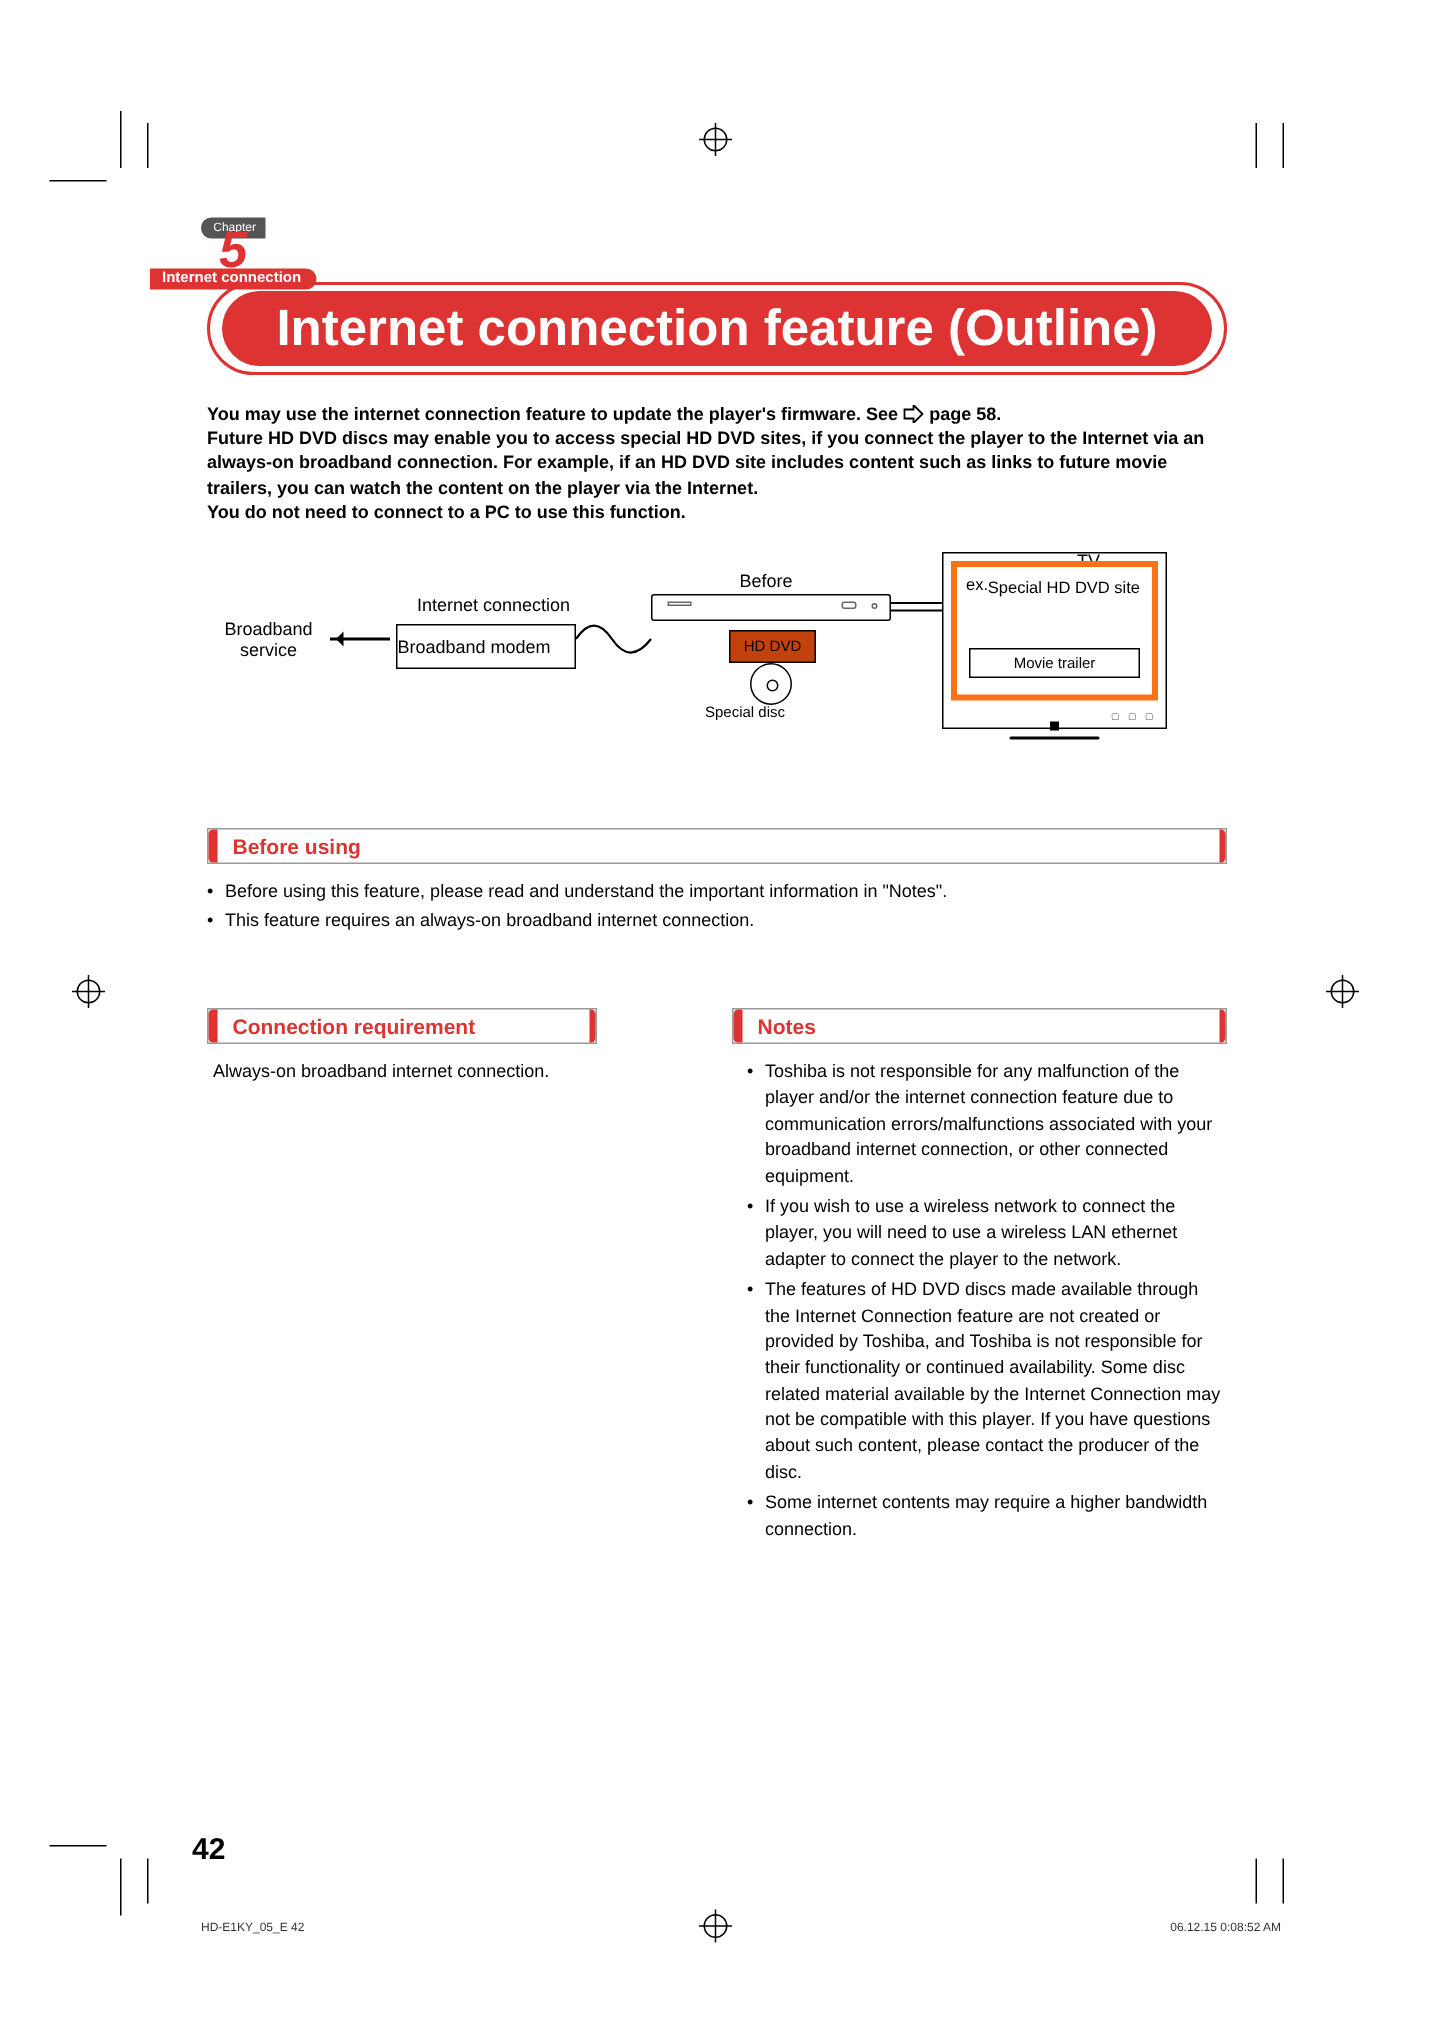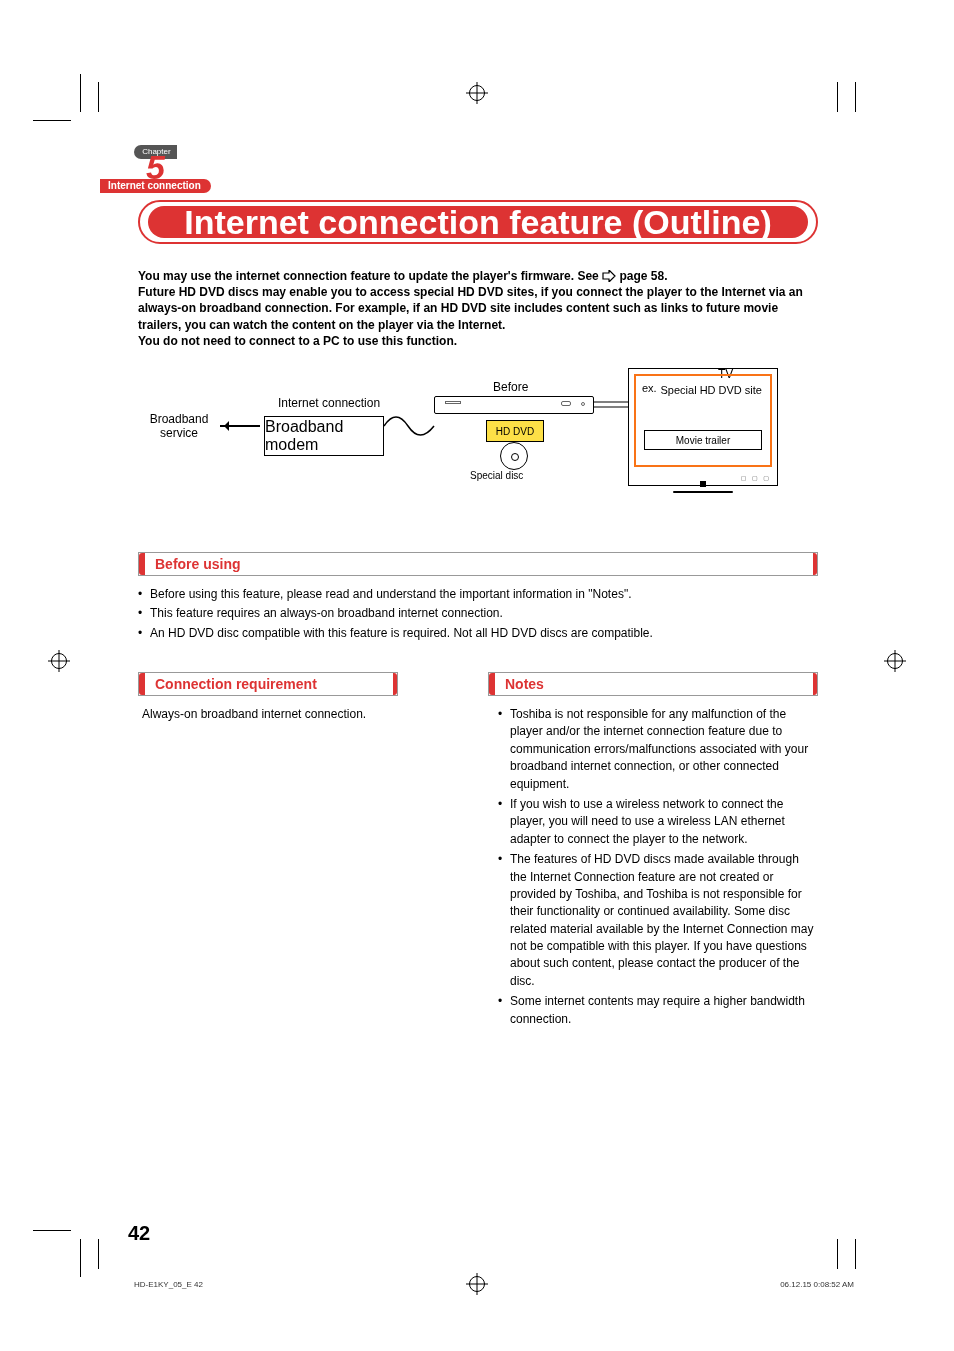--- a/index.html
+++ b/index.html
@@ -30,47 +30,47 @@
   .reg.right{ right: 48px; top: 650px; }
   .reg.bot  { left: 466px; bottom: 56px; }
 
   
   .chapter-tab { position:absolute; left:100px; top:145px; height:22px; display:flex; align-items:center;flex-direction:column; }
   .chapter-tab .lead { background:#555; color:#fff; font-size:8px; padding:0 6px 0 8px; height:14px; line-height:14px; border-top-left-radius:7px; border-bottom-left-radius:7px; }
   .chapter-tab .num  { color:#d33; font-size:34px; font-weight:bold; font-style:italic; margin:0 2px; line-height:20px; position:relative; top:-2px; }
   .chapter-tab .name { background:#d33; color:#fff; font-size:10px; font-weight:bold; padding:0 10px 0 8px; height:14px; line-height:14px; border-top-right-radius:7px; border-bottom-right-radius:7px; }
 
   
-  .title-wrap { position:absolute; left:138px; top:200px; width:680px; height:44px; }
+  .title-wrap { position:absolute; left:138px; top:188px; width:680px; height:62px; }
   .title-wrap .outer { position:absolute; inset:0; border:2px solid #d33; border-radius:31px; }
   .title-wrap .inner { position:absolute; left:10px; top:6px; right:10px; bottom:6px; background:#d33; border-radius:25px; display:flex; align-items:center; justify-content:center; }
   .title-wrap .inner span { color:#fff; font-size:34px; font-weight:bold; letter-spacing:0px; }
 
   
   .intro { position:absolute; left:138px; top:268px; width:680px; font-size:12px; font-weight:bold; line-height:1.35; }
 
   
   .diagram { position:absolute; left:138px; top:360px; width:680px; height:140px; }
   .diagram .bb-label { position:absolute; left:5px; top:52px; font-size:12px; text-align:center; width:72px; line-height:1.2; }
   .diagram .arrow-l { position:absolute; left:82px; top:65px; width:40px; height:2px; background:#000; }
   .diagram .arrow-l::before { content:""; position:absolute; left:-1px; top:-4px; border:5px solid transparent; border-right-color:#000; }
   .diagram .ic-label { position:absolute; left:140px; top:36px; font-size:12px; }
-  .diagram .modem { position:absolute; left:126px; top:56px; width:120px; height:40px; border:1px solid #000; font-size:16px; display:flex; align-items:center; justify-content:flex-end; }
+  .diagram .modem { position:absolute; left:126px; top:56px; width:120px; height:30px; border:1px solid #000; font-size:12px; display:flex; align-items:center; justify-content:flex-start; }
   .diagram .player-label { position:absolute; left:355px; top:20px; font-size:12px; }
   .diagram .player-box { position:absolute; left:296px; top:36px; width:160px; height:18px; border:1px solid #000; border-radius:2px; }
   .diagram .player-box .slot { position:absolute; left:10px; top:4px; width:16px; height:3px; border:1px solid #666; }
   .diagram .player-box .btn  { position:absolute; right:22px; top:4px; width:10px; height:5px; border:1px solid #666; border-radius:2px; }
   .diagram .player-box .led  { position:absolute; right:8px; top:5px; width:4px; height:4px; border:1px solid #666; border-radius:50%; }
-  .diagram .hd-dvd { position:absolute; left:348px; top:60px; width:58px; height:22px; border:1px solid #000; font-size:10px; display:flex; align-items:center; justify-content:center; background:#fde047; }
+  .diagram .hd-dvd { position:absolute; left:348px; top:60px; width:58px; height:22px; border:1px solid #000; font-size:10px; display:flex; align-items:center; justify-content:center; background:#c2410c; }
   .diagram .disc { position:absolute; left:362px; top:82px; width:28px; height:28px; border:1.5px solid #000; border-radius:50%; }
   .diagram .disc::after { content:""; position:absolute; left:10px; top:10px; width:6px; height:6px; border:1px solid #000; border-radius:50%; }
   .diagram .disc-label { position:absolute; left:332px; top:110px; font-size:10px; }
   .diagram .tv-label { position:absolute; left:580px; top:-4px; font-size:12px;margin-top:11px; }
   .diagram .tv { position:absolute; left:490px; top:8px; width:150px; height:118px; border:1.5px solid #000; }
-  .diagram .tv .screen { position:absolute; left:5px; top:5px; right:5px; bottom:18px; border:2px solid #f97316; padding:6px; font-size:11px; }
+  .diagram .tv .screen { position:absolute; left:5px; top:5px; right:5px; bottom:18px; border:4px solid #f97316; padding:6px; font-size:11px; }
   .diagram .tv .screen .ex { font-size:11px; }
   .diagram .tv .screen .site { position:absolute; right:8px; top:8px; text-align:center; font-size:11px; line-height:1.2; }
   .diagram .tv .screen .trailer { position:absolute; left:8px; right:8px; top:54px; height:20px; border:1px solid #000; font-size:10px; display:flex; align-items:center; justify-content:center; }
   .diagram .tv .stand { position:absolute; left:50%; bottom:-8px; width:60px; height:6px; transform:translateX(-50%); }
   .diagram .tv .stand::before { content:""; position:absolute; left:50%; top:-6px; width:6px; height:6px; background:#000; transform:translateX(-50%);}
   .diagram .tv .stand::after { content:""; position:absolute; left:0; right:0; bottom:0; height:2px; background:#000; border-radius:2px; }
   .diagram .tv .btns { position:absolute; right:6px; bottom:4px; font-size:6px; letter-spacing:2px; color:#555; }
 
   
   .secbar { position:absolute; height:24px; border:1px solid #999; border-radius:0; display:flex; align-items:center; }
@@ -192,21 +192,20 @@
 </div>
 
 <div class="secbar sec-before">
   <div class="accent"></div>
   <div class="label">Before using</div>
   <div class="rightcap"></div>
 </div>
 <ul class="bullets before-list">
   <li>Before using this feature, please read and understand the important information in "Notes".</li>
   <li>This feature requires an always-on broadband internet connection.</li>
-  <li>An HD DVD disc compatible with this feature is required. Not all HD DVD discs are compatible.</li>
 </ul>
 
 <div class="secbar sec-conn">
   <div class="accent"></div>
   <div class="label">Connection requirement</div>
   <div class="rightcap"></div>
 </div>
 <div class="conn-text">Always-on broadband internet connection.</div>
 
 <div class="secbar sec-notes">

